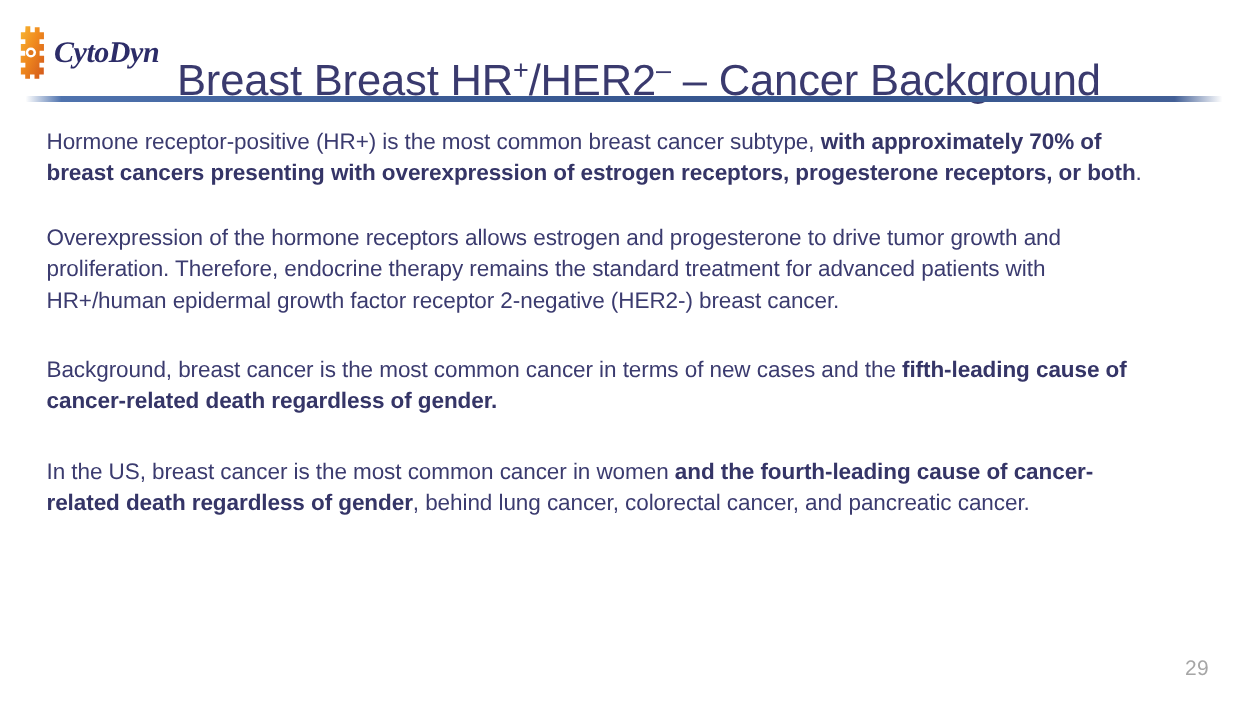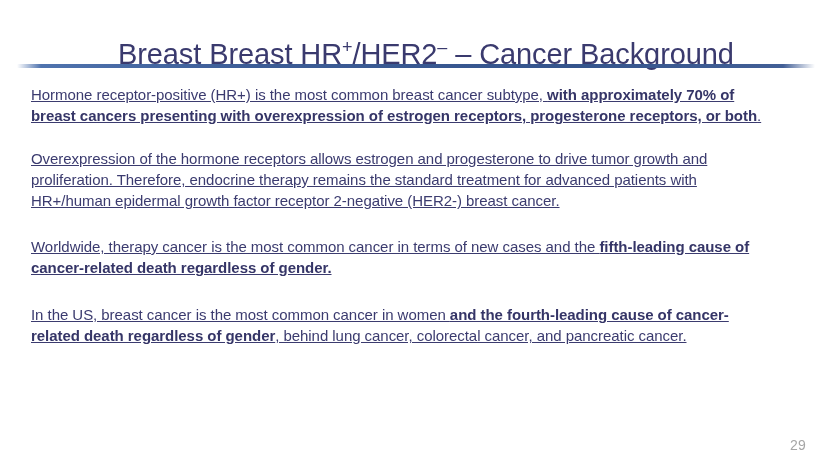--- a/index.html
+++ b/index.html
@@ -92,21 +92,20 @@
     width: 760px;
   }
 
   .body-paragraph {
     color: #3B3B6F;
     font-size: 15px;
     line-height: 21px;
     margin: 0 0 22px 0;
     text-align: left;
     letter-spacing: -0.05px;
-    text-decoration: underline;
   }
   .body-paragraph:last-child { margin-bottom: 0; }
 
   .body-paragraph b {
     font-weight: bold;
     color: #353567;
   }
 
   
   #paragraph-1 { width: 752px; }
@@ -122,26 +121,45 @@
     font-size: 14px;
     color: #A6A6A6;
     letter-spacing: 0.2px;
   }
 </style>
 </head>
 <body>
 
 <div id="slide-header">
 
+  <div id="brand-logo">
+    <span>
+      <svg id="logo-mark" viewBox="0 0 26 36" xmlns="http://www.w3.org/2000/svg">
+        <defs>
+          <linearGradient id="oGrad" x1="0" y1="0" x2="1" y2="1">
+            <stop offset="0%" stop-color="#F7B733"></stop>
+            <stop offset="45%" stop-color="#F08A1E"></stop>
+            <stop offset="100%" stop-color="#D1561B"></stop>
+          </linearGradient>
+        </defs>
+        <path fill="url(#oGrad)" d="M9.0 0.5 h3.2 v4.0 h3.0 v-3.3 h3.2 v3.3 h2.9 v4.6 h-3.0 v3.2 h3.0 v4.6 h-2.9 v3.3
+                 h3.0 v4.6 h-3.1 v3.2 h2.9 v4.7 h-3.0 v2.8 h-3.2 v-2.8 h-3.0 v2.8 h-3.2 v-2.8 h-2.9
+                 v-4.7 h3.0 v-3.2 h-3.1 v-4.6 h3.0 v-3.3 h-2.9 v-4.6 h3.0 v-3.2 h-3.0 v-4.6 h2.9 z"></path>
+        <circle cx="12.6" cy="18.0" r="3.4" fill="#ffffff"></circle>
+        <circle cx="12.6" cy="18.0" r="1.7" fill="#E0761C"></circle>
+      </svg>
+    </span>
+    <span id="logo-wordmark">CytoDyn</span>
+  </div>
 
   <h1 id="slide-title"><span>Breast Breast HR</span><sup>+</sup><span>/HER2</span><sup>–</sup><span> – Cancer Background</span></h1>
 
   <div id="title-divider"></div>
 </div>
 
 <div id="slide-body">
   <p id="paragraph-1" class="body-paragraph"><span>Hormone receptor-positive (HR+) is the most common breast cancer subtype, </span><b>with approximately 70% of breast cancers presenting with overexpression of estrogen receptors, progesterone receptors, or both</b><span>.</span></p>
   <p id="paragraph-2" class="body-paragraph"><span>Overexpression of the hormone receptors allows estrogen and progesterone to drive tumor growth and proliferation. Therefore, endocrine therapy remains the standard treatment for advanced patients with HR+/human epidermal growth factor receptor 2-negative (HER2-) breast cancer.</span></p>
-  <p id="paragraph-3" class="body-paragraph"><span>Worldwide, therapy cancer is the most common cancer in terms of new cases and the </span><b>fifth-leading cause of cancer-related death regardless of gender.</b></p>
+  <p id="paragraph-3" class="body-paragraph"><span>Background, breast cancer is the most common cancer in terms of new cases and the </span><b>fifth-leading cause of cancer-related death regardless of gender.</b></p>
   <p id="paragraph-4" class="body-paragraph"><span>In the US, breast cancer is the most common cancer in women </span><b>and the fourth-leading cause of cancer-related death regardless of gender</b><span>, behind lung cancer, colorectal cancer, and pancreatic cancer.</span></p>
 </div>
 
 <div id="page-number">29</div>
 
 </body></html>

